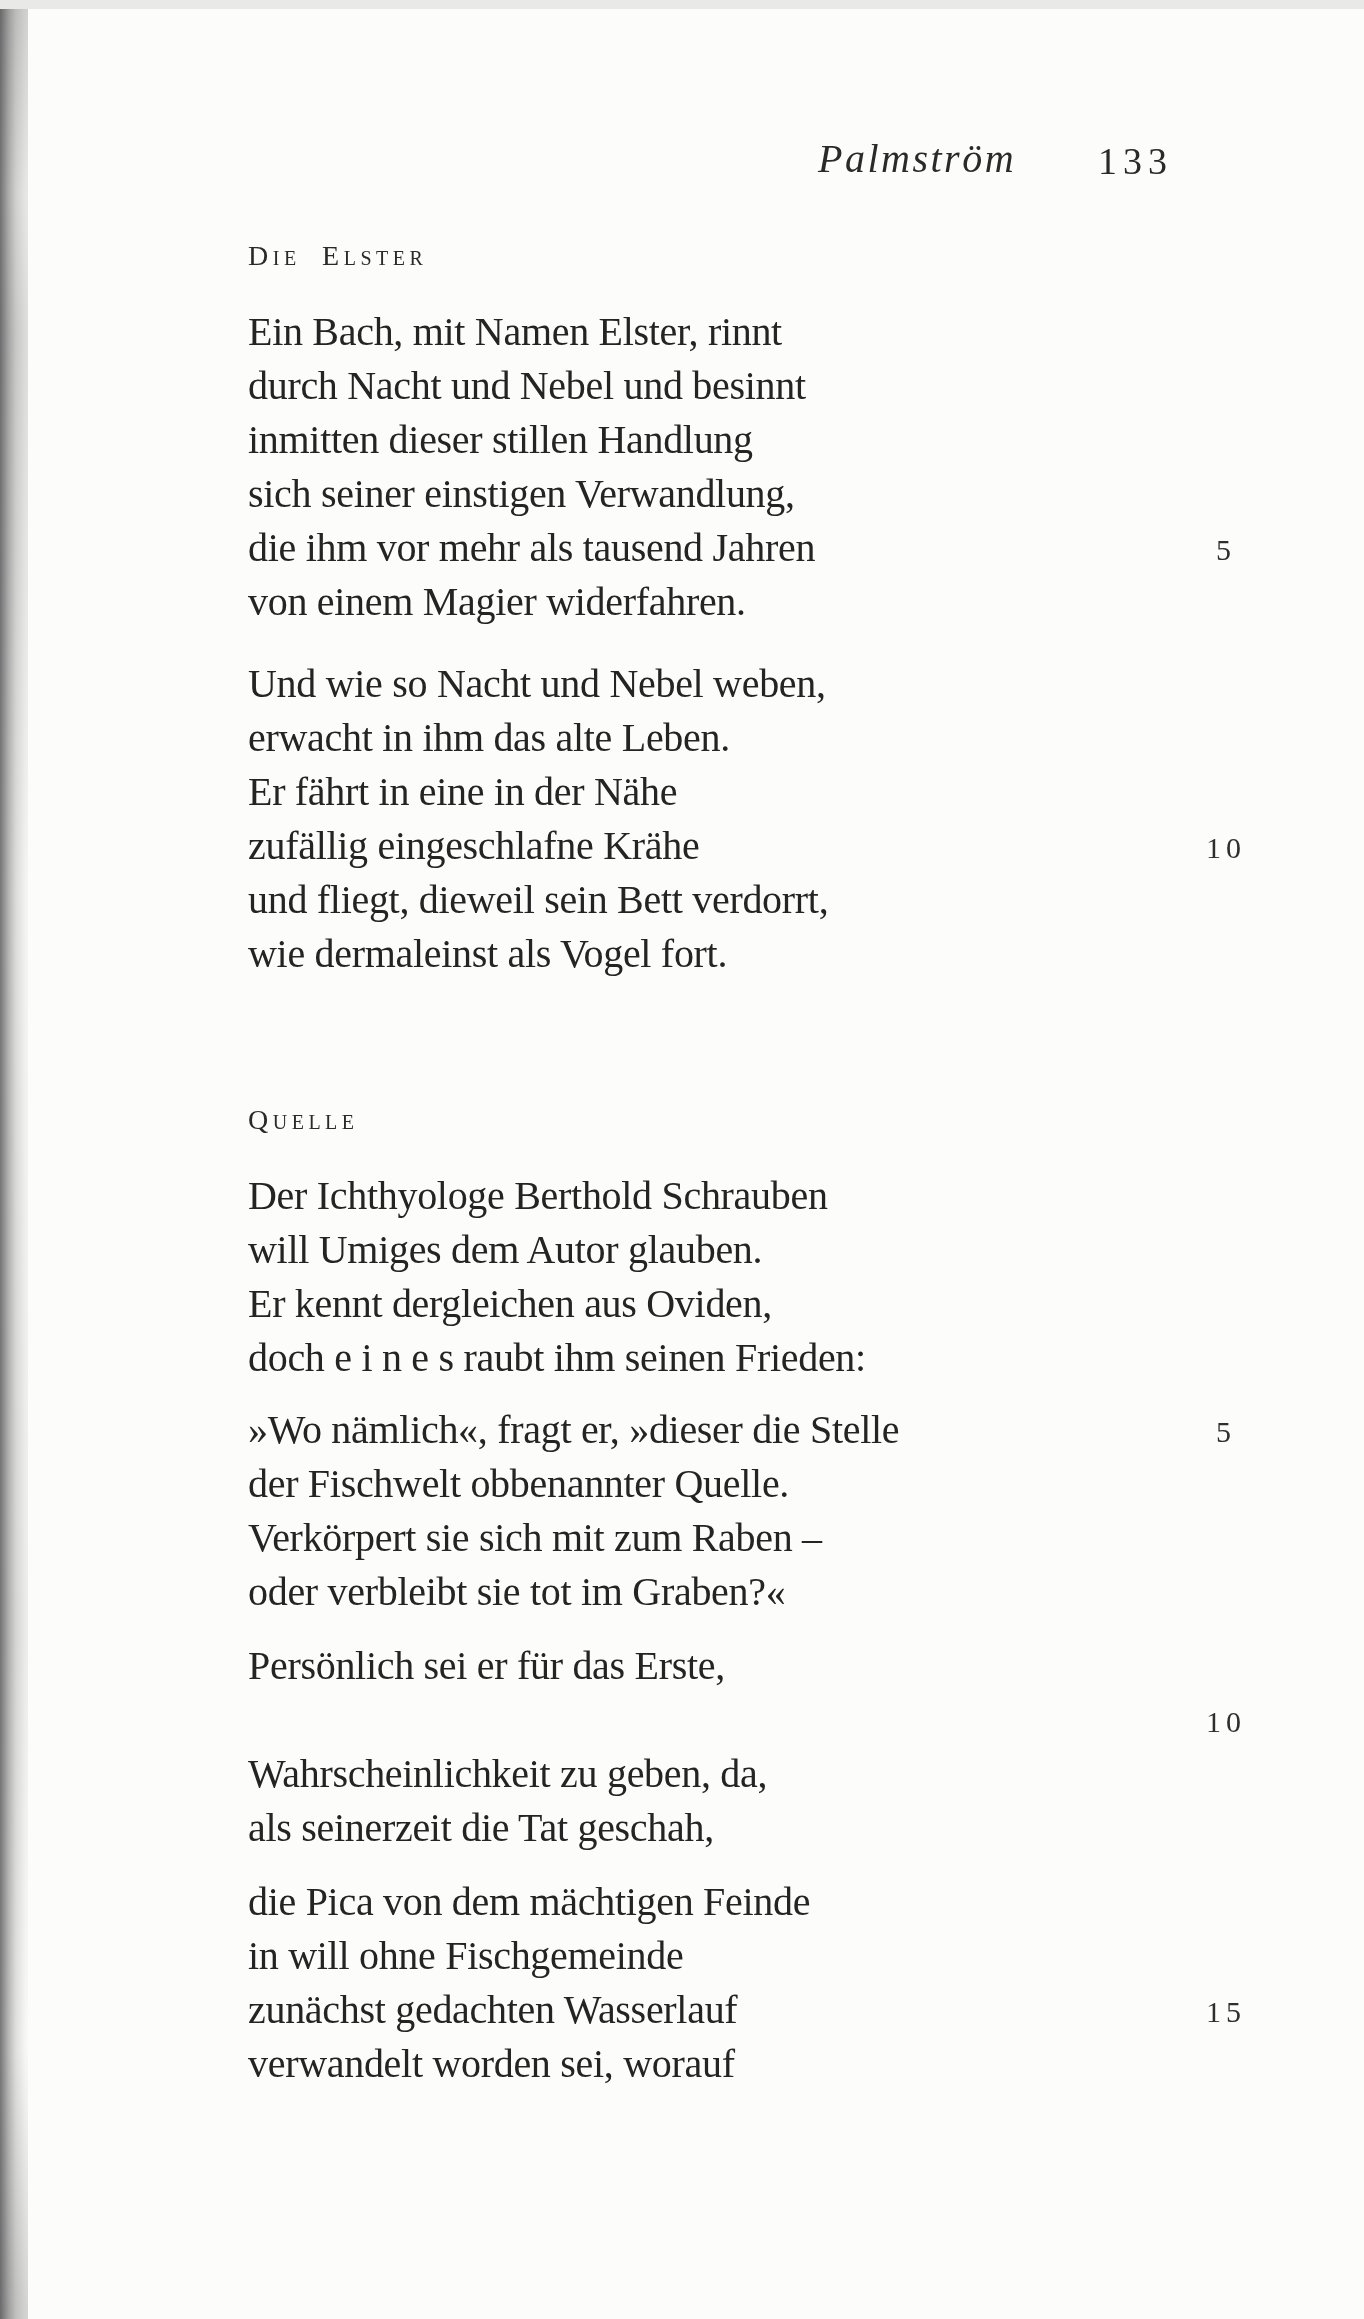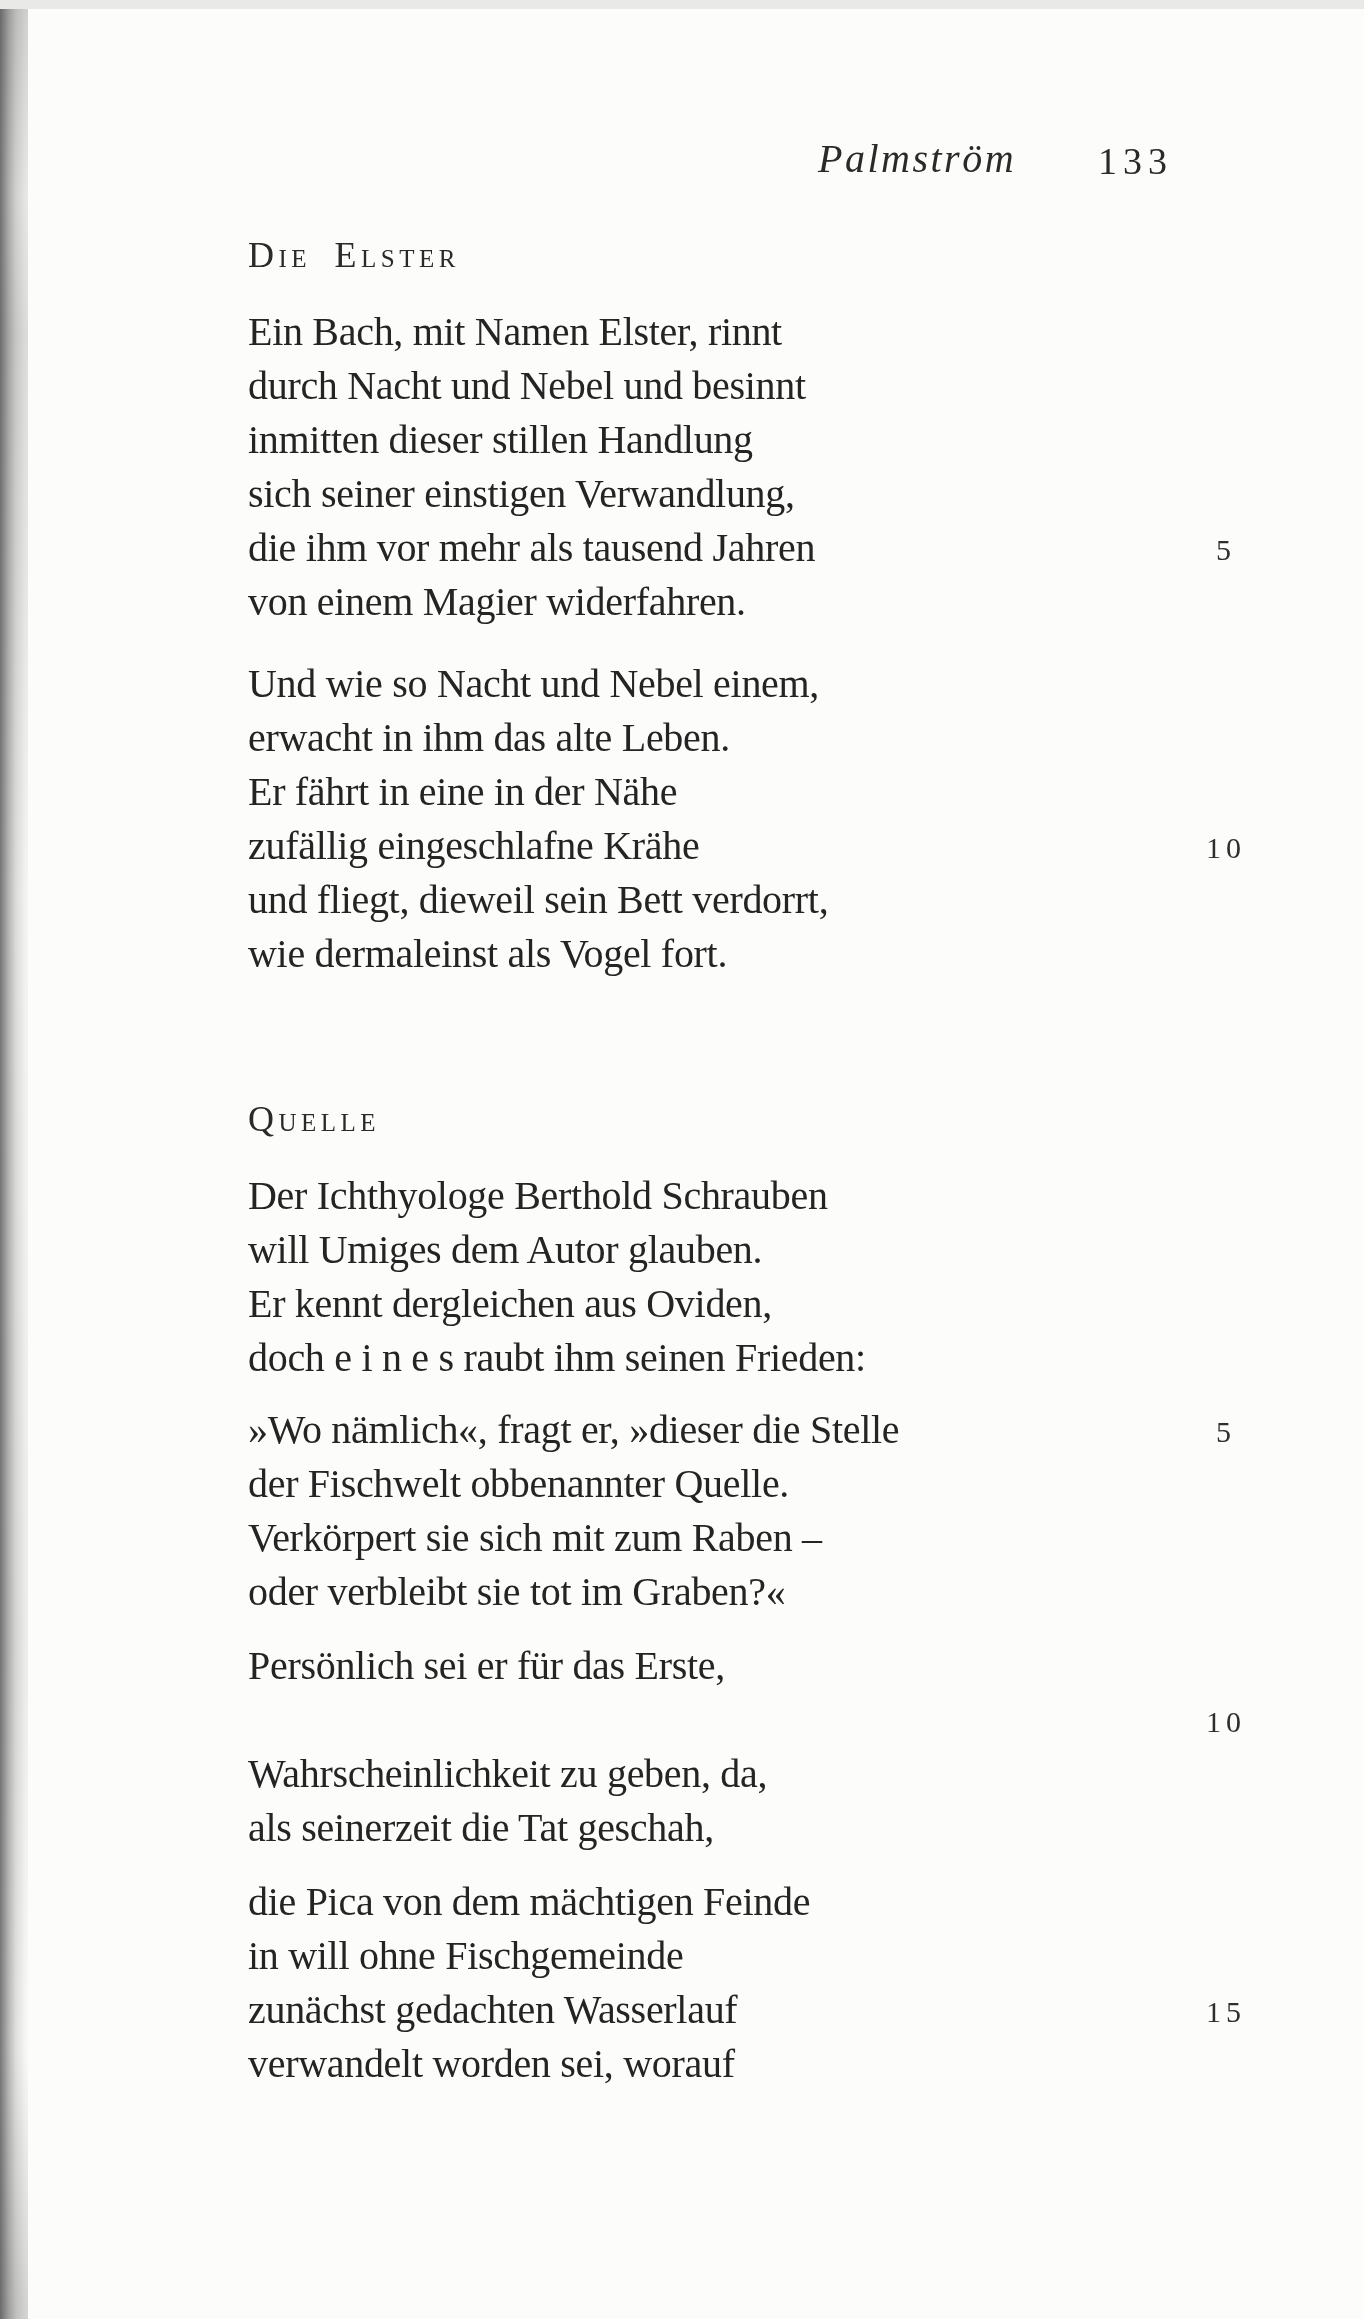--- a/index.html
+++ b/index.html
@@ -66,21 +66,21 @@
     color: #2a2a2a;
     white-space: nowrap;
     text-align: center;
   }
   .poem-title {
     position: absolute;
     left: 248px;
     margin: 0;
     font-weight: normal;
     font-variant: small-caps;
-    font-size: 36px;
+    font-size: 28px;
     line-height: 55px;
     letter-spacing: 4.5px;
     word-spacing: 10px;
     color: #2a2a2a;
     white-space: nowrap;
   }
   .stanza {
     position: absolute;
     left: 248px;
     width: 1080px;
@@ -124,21 +124,21 @@
     <div class="line"><span>inmitten dieser stillen Handlung</span></div>
     <div class="line"><span>sich seiner einstigen Verwandlung,</span></div>
     <div class="line">
       <span>die ihm vor mehr als tausend Jahren</span>
       <span class="lineno">5</span>
     </div>
     <div class="line"><span>von einem Magier widerfahren.</span></div>
   </div>
 
   <div class="stanza" style="top:648px">
-    <div class="line"><span>Und wie so Nacht und Nebel einem,</span></div>
+    <div class="line"><span>Und wie so Nacht und Nebel weben,</span></div>
     <div class="line"><span>erwacht in ihm das alte Leben.</span></div>
     <div class="line"><span>Er fährt in eine in der Nähe</span></div>
     <div class="line">
       <span>zufällig eingeschlafne Krähe</span>
       <span class="lineno">10</span>
     </div>
     <div class="line"><span>und fliegt, dieweil sein Bett verdorrt,</span></div>
     <div class="line"><span>wie dermaleinst als Vogel fort.</span></div>
   </div>
 

